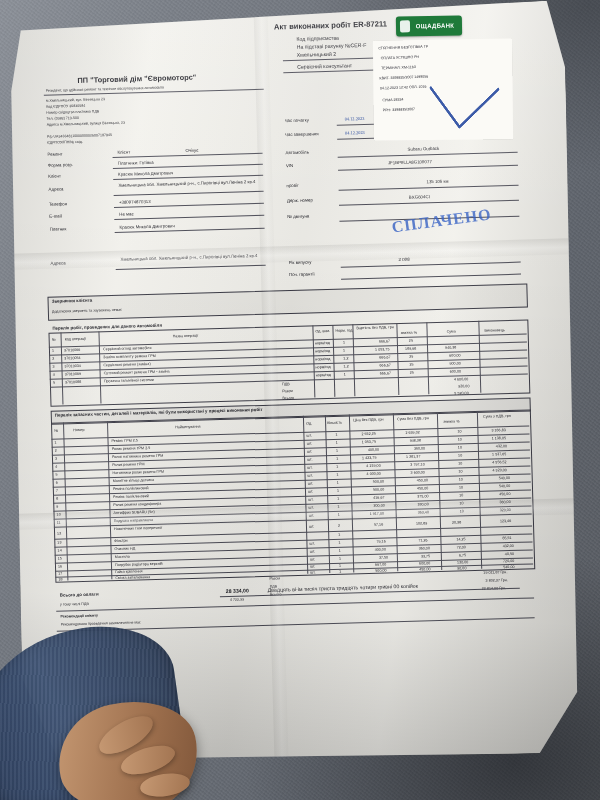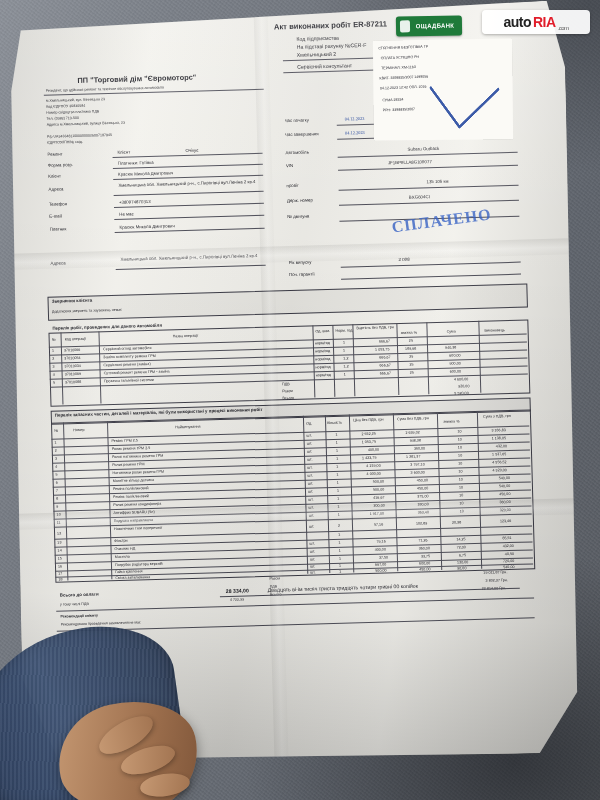--- a/index.html
+++ b/index.html
@@ -577,24 +577,19 @@
     <div class="t tiny" style="left:8px;top:46px;">04.12.2023  12:42   ОПЛ. 1016</div>
     <div class="t tiny" style="left:10px;top:58px;">СУМА 28334</div>
     <div class="t tiny" style="left:10px;top:68px;">РРН: 3398835/2007</div>
     <div class="slip-check"></div>
   </div>
 
   <div class="stamp">
     <span style="padding-left:12px;font-size:6px;">ОЩАДБАНК</span>
   </div>
 
-  <div class="ria">
-    <span class="a">auto</span>
-    <span class="r">RIA</span>
-    <span class="dom">.com</span>
-  </div>
 
   <div class="jeans"></div>
   <div class="hand"></div>
   <div class="finger f1"></div>
   <div class="finger f2"></div>
   <div class="finger f3"></div>
 </div>
 
 </body></html>

